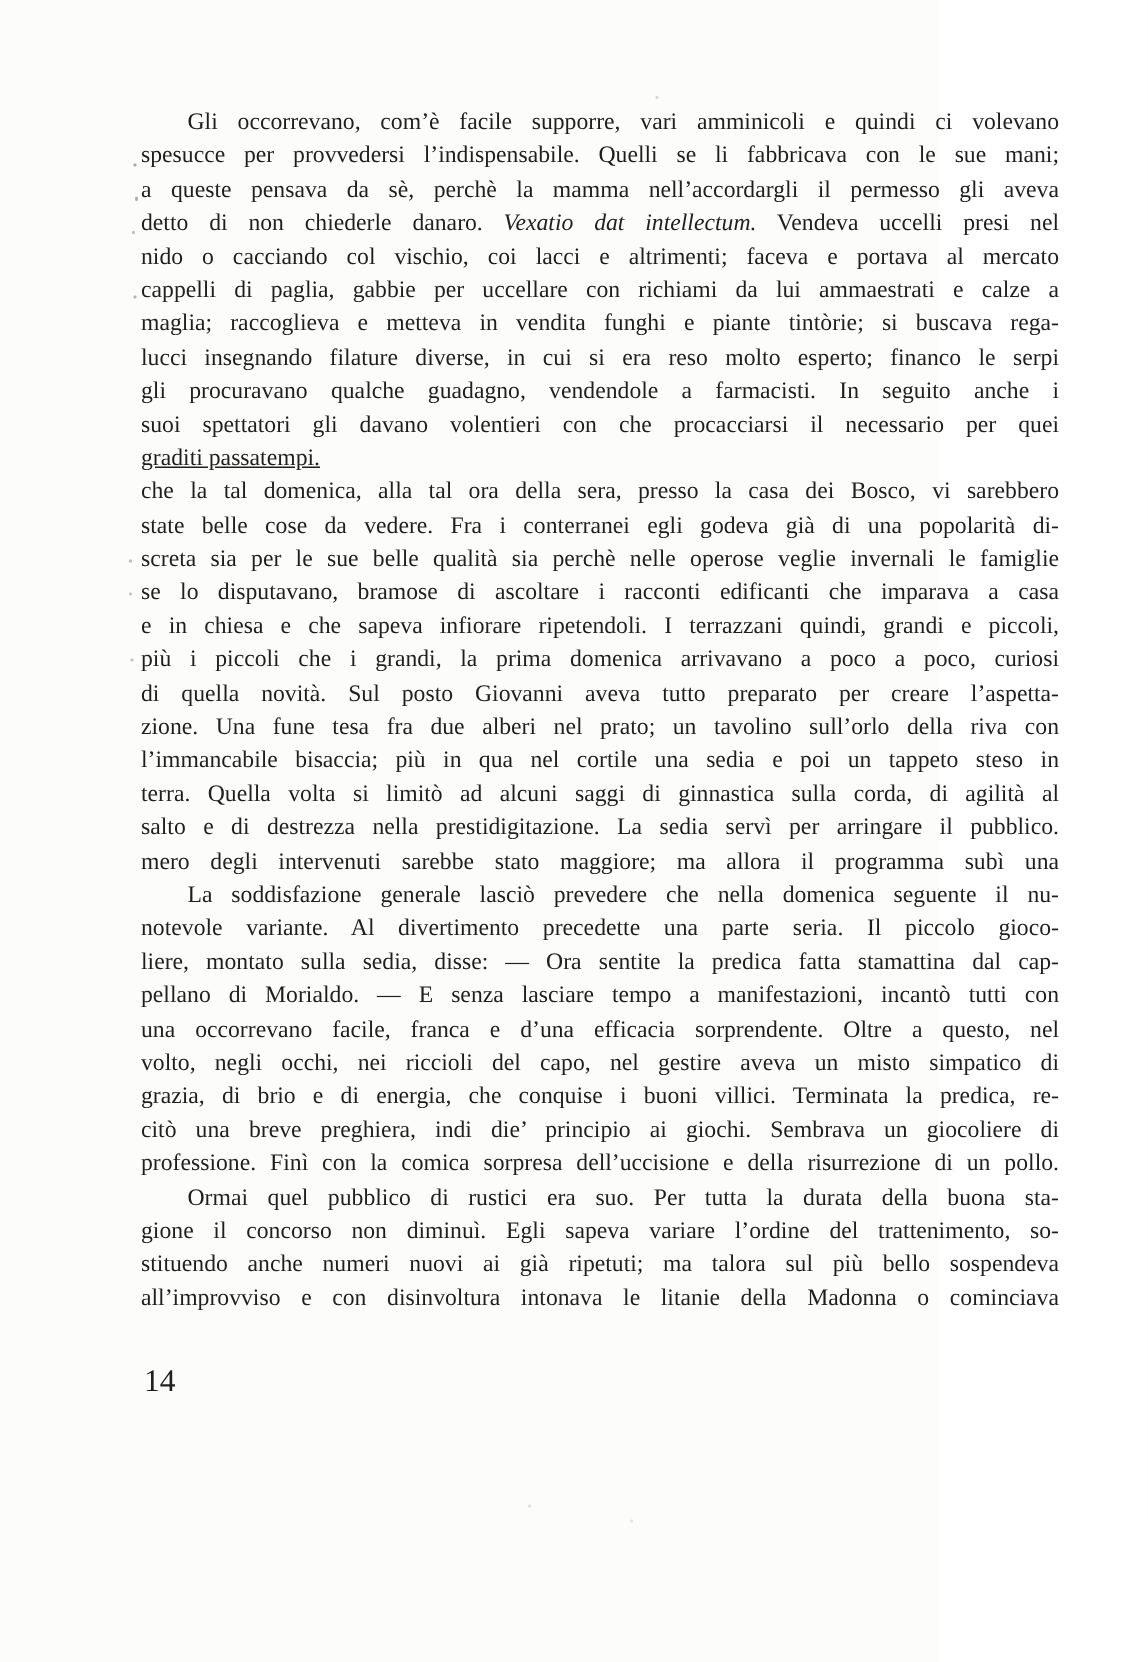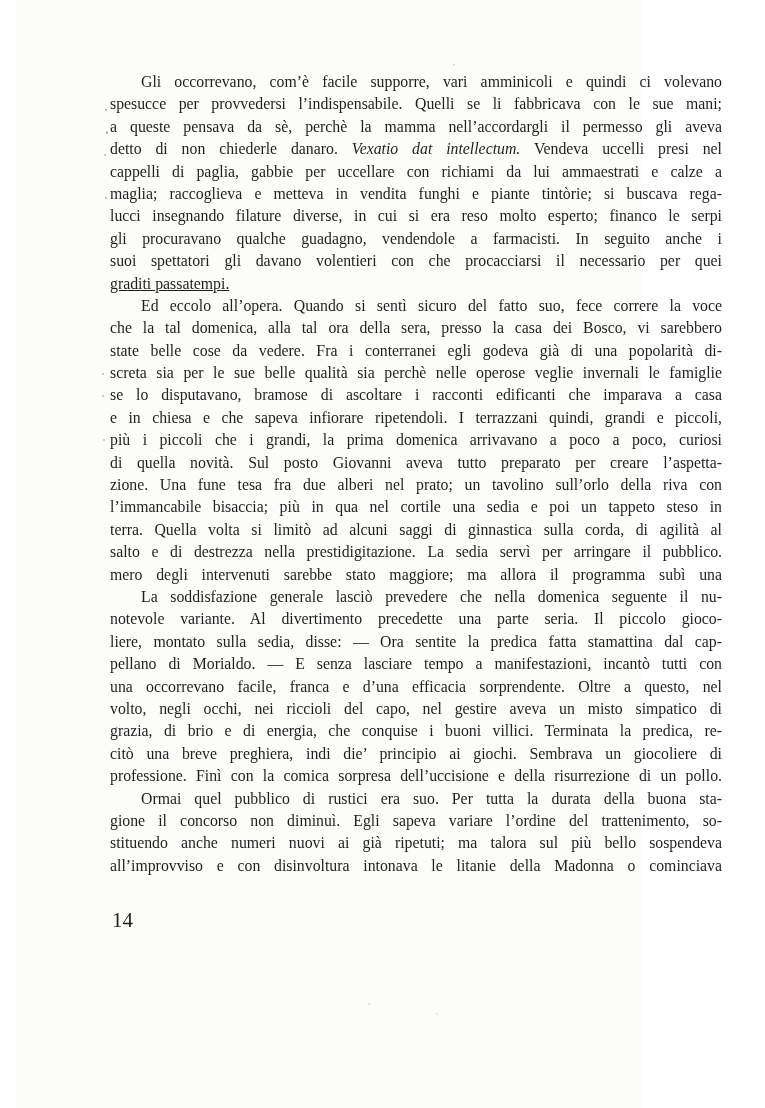--- a/index.html
+++ b/index.html
@@ -12,21 +12,20 @@
     overflow: hidden;
     background: #ffffff;
   }
   .page {
     position: relative;
     width: 626px;
     height: 1108px;
     background: #fcfcfa;
     font-family: "Liberation Serif", "DejaVu Serif", serif;
     color: #1f1f1f;
-    margin-left: 16px;
   }
   .text-block {
     position: absolute;
     left: 94px;
     top: 71px;
     width: 612px;
   }
   .line {
     font-size: 15.8px;
     line-height: 22.4px;
@@ -61,27 +60,27 @@
 </style>
 </head>
 <body>
 
 <div class="page" style="background: rgb(252, 252, 250); color: rgb(31, 31, 31);">
   <main class="text-block" id="text-block">
       <div class="line first">Gli occorrevano, com’è facile supporre, vari amminicoli e quindi ci volevano</div>
       <div class="line">spesucce per provvedersi l’indispensabile. Quelli se li fabbricava con le sue mani;</div>
       <div class="line">a queste pensava da sè, perchè la mamma nell’accordargli il permesso gli aveva</div>
       <div class="line">detto di non chiederle danaro. <i>Vexatio dat intellectum.</i> Vendeva uccelli presi nel</div>
+      <div class="line">nido o cacciando col vischio, coi lacci e altrimenti; faceva e portava al mercato</div>
       <div class="line">cappelli di paglia, gabbie per uccellare con richiami da lui ammaestrati e calze a</div>
       <div class="line">maglia; raccoglieva e metteva in vendita funghi e piante tintòrie; si buscava rega-</div>
       <div class="line">lucci insegnando filature diverse, in cui si era reso molto esperto; financo le serpi</div>
       <div class="line">gli procuravano qualche guadagno, vendendole a farmacisti. In seguito anche i</div>
       <div class="line">suoi spettatori gli davano volentieri con che procacciarsi il necessario per quei</div>
       <div class="line par-end">graditi passatempi.</div>
-      <div class="line first">Ed eccolo all’opera. Quando si sentì sicuro del fatto suo, fece correre la voce</div>
       <div class="line">che la tal domenica, alla tal ora della sera, presso la casa dei Bosco, vi sarebbero</div>
       <div class="line">state belle cose da vedere. Fra i conterranei egli godeva già di una popolarità di-</div>
       <div class="line">screta sia per le sue belle qualità sia perchè nelle operose veglie invernali le famiglie</div>
       <div class="line">se lo disputavano, bramose di ascoltare i racconti edificanti che imparava a casa</div>
       <div class="line">e in chiesa e che sapeva infiorare ripetendoli. I terrazzani quindi, grandi e piccoli,</div>
       <div class="line">più i piccoli che i grandi, la prima domenica arrivavano a poco a poco, curiosi</div>
       <div class="line">di quella novità. Sul posto Giovanni aveva tutto preparato per creare l’aspetta-</div>
       <div class="line">zione. Una fune tesa fra due alberi nel prato; un tavolino sull’orlo della riva con</div>
       <div class="line">l’immancabile bisaccia; più in qua nel cortile una sedia e poi un tappeto steso in</div>
       <div class="line">terra. Quella volta si limitò ad alcuni saggi di ginnastica sulla corda, di agilità al</div>

